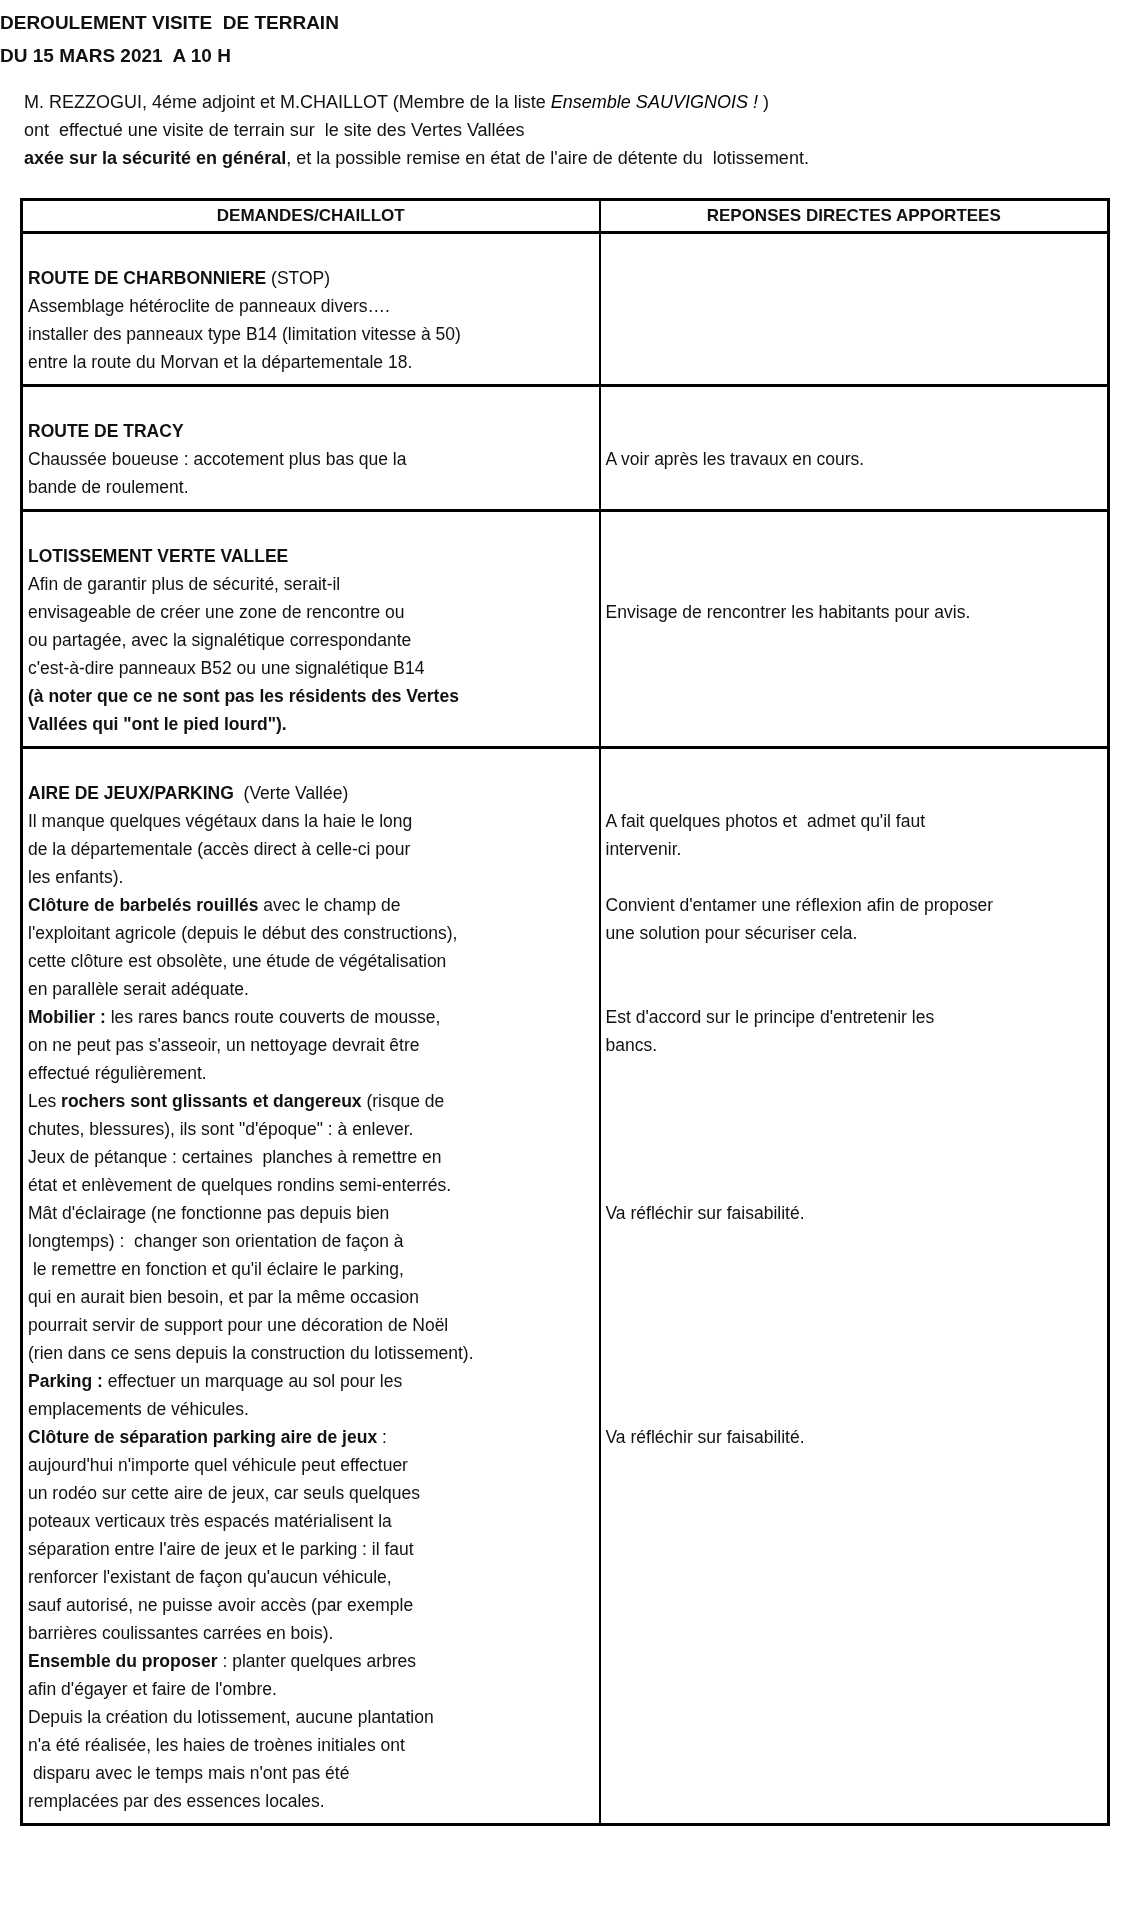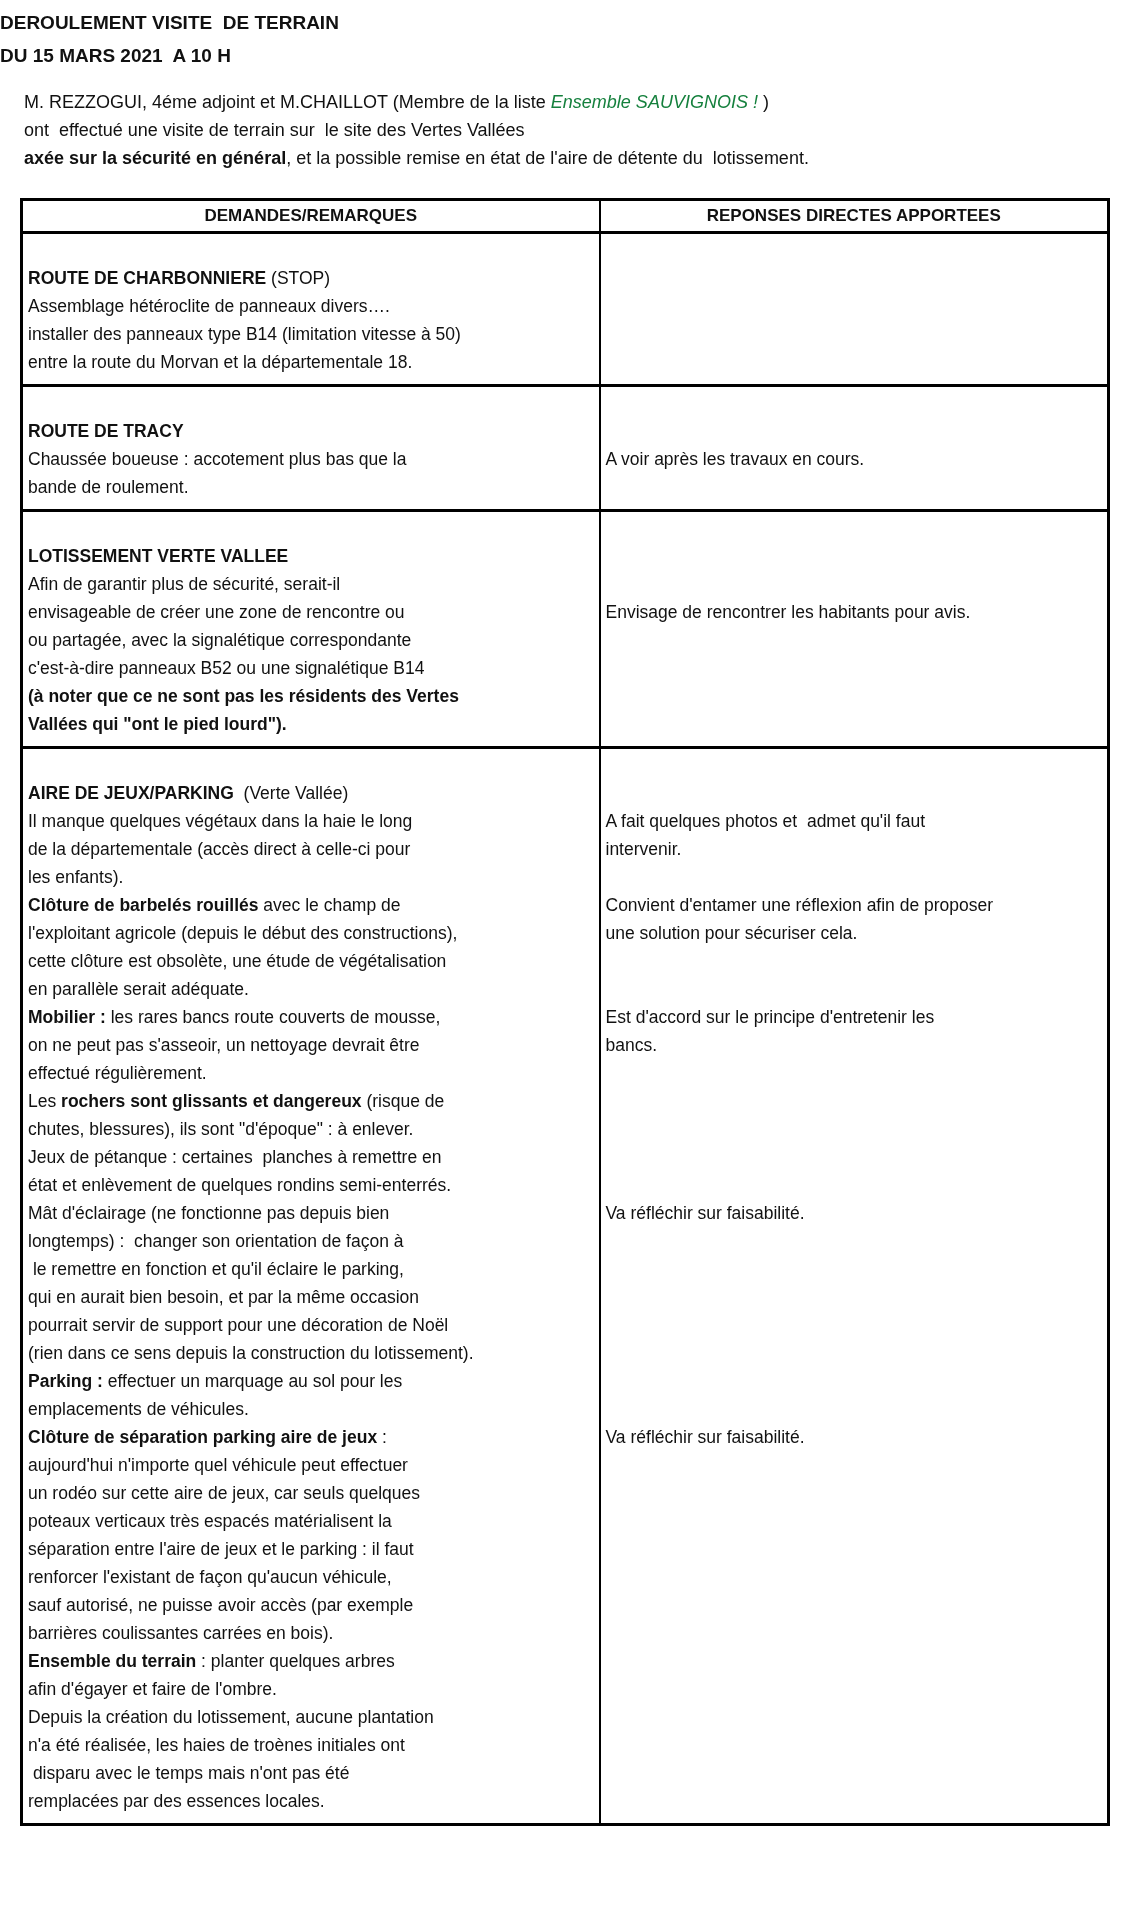--- a/index.html
+++ b/index.html
@@ -3,21 +3,21 @@
 <meta charset="utf-8">
 <style>
   html,body { margin:0; padding:0; background:#ffffff; }
   body {
     width:1131px; height:1920px;
     color:#111111;
     font-family:"Liberation Sans", sans-serif;
     overflow:hidden;
   }
   .b { font-weight:bold; }
-  .accent { color:#15803d; font-style:italic; }
+  .accent { color:#000000; font-style:italic; }
 
   .title-block {
     margin-top:6px;
     font-weight:bold;
     font-size:19px;
     line-height:33px;
   }
   .title-line { white-space:pre-wrap; }
 
   .intro {
@@ -77,21 +77,21 @@
     <div class="intro-line"><span class="b">axée sur la sécurité en général</span><span>, et la possible remise en état de l'aire de détente du  lotissement.</span></div>
   </div>
 
   <table class="visit-table">
     <colgroup>
       <col class="col-left">
       <col class="col-right">
     </colgroup>
     <thead>
       <tr>
-        <th>DEMANDES/REMARQUES</th>
+        <th>DEMANDES/CHAILLOT</th>
         <th>REPONSES DIRECTES APPORTEES</th>
       </tr>
     </thead>
     <tbody>
         <tr>
           <td>
             <div class="line"><span class="b">ROUTE DE CHARBONNIERE</span><span> (STOP)</span></div>
             <div class="line"><span>Assemblage hétéroclite de panneaux divers….</span></div>
             <div class="line"><span>installer des panneaux type B14 (limitation vitesse à 50)</span></div>
             <div class="line"><span>entre la route du Morvan et la départementale 18.</span></div>
@@ -156,21 +156,21 @@
             <div class="line"><span class="b">Parking :</span><span> effectuer un marquage au sol pour les</span></div>
             <div class="line"><span>emplacements de véhicules.</span></div>
             <div class="line"><span class="b">Clôture de séparation parking aire de jeux</span><span> :</span></div>
             <div class="line"><span>aujourd'hui n'importe quel véhicule peut effectuer</span></div>
             <div class="line"><span>un rodéo sur cette aire de jeux, car seuls quelques</span></div>
             <div class="line"><span>poteaux verticaux très espacés matérialisent la</span></div>
             <div class="line"><span>séparation entre l'aire de jeux et le parking : il faut</span></div>
             <div class="line"><span>renforcer l'existant de façon qu'aucun véhicule,</span></div>
             <div class="line"><span>sauf autorisé, ne puisse avoir accès (par exemple</span></div>
             <div class="line"><span>barrières coulissantes carrées en bois).</span></div>
-            <div class="line"><span class="b">Ensemble du terrain</span><span> : planter quelques arbres</span></div>
+            <div class="line"><span class="b">Ensemble du proposer</span><span> : planter quelques arbres</span></div>
             <div class="line"><span>afin d'égayer et faire de l'ombre.</span></div>
             <div class="line"><span>Depuis la création du lotissement, aucune plantation</span></div>
             <div class="line"><span>n'a été réalisée, les haies de troènes initiales ont</span></div>
             <div class="line"><span> disparu avec le temps mais n'ont pas été</span></div>
             <div class="line"><span>remplacées par des essences locales.</span></div>
           </td>
           <td>
             <div class="line">&nbsp;</div>
             <div class="line"><span>A fait quelques photos et  admet qu'il faut</span></div>
             <div class="line"><span>intervenir.</span></div>

